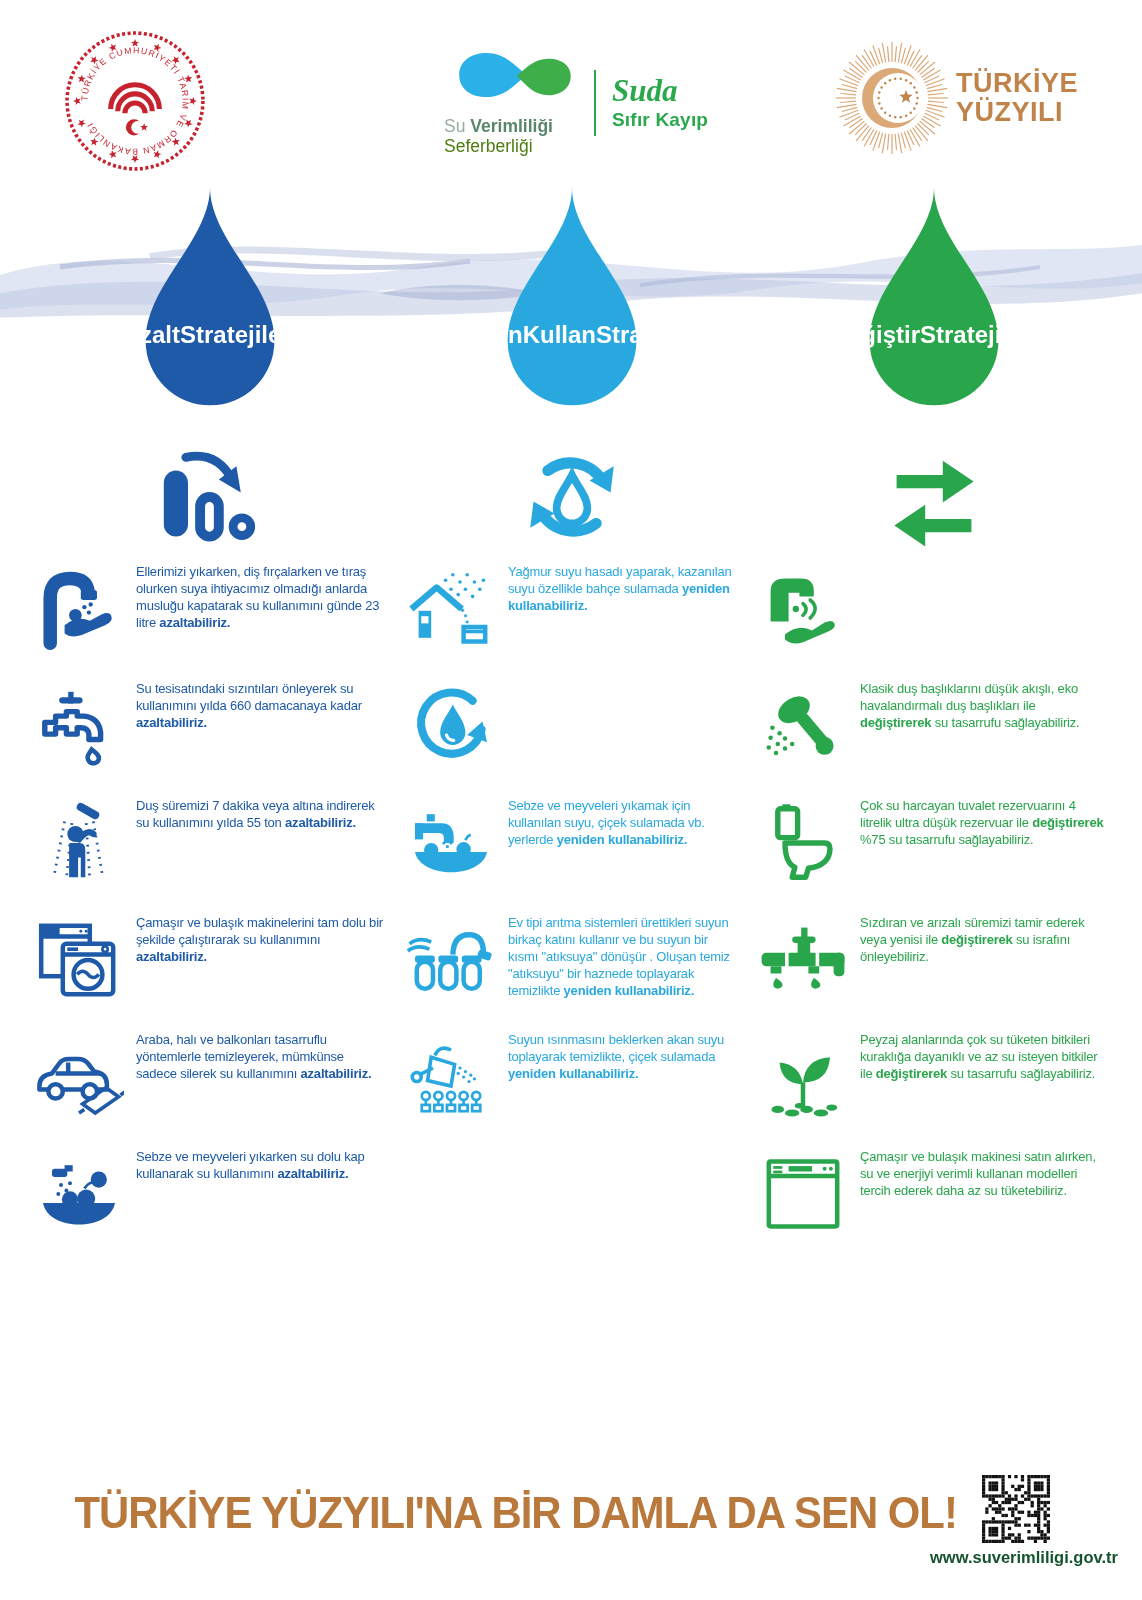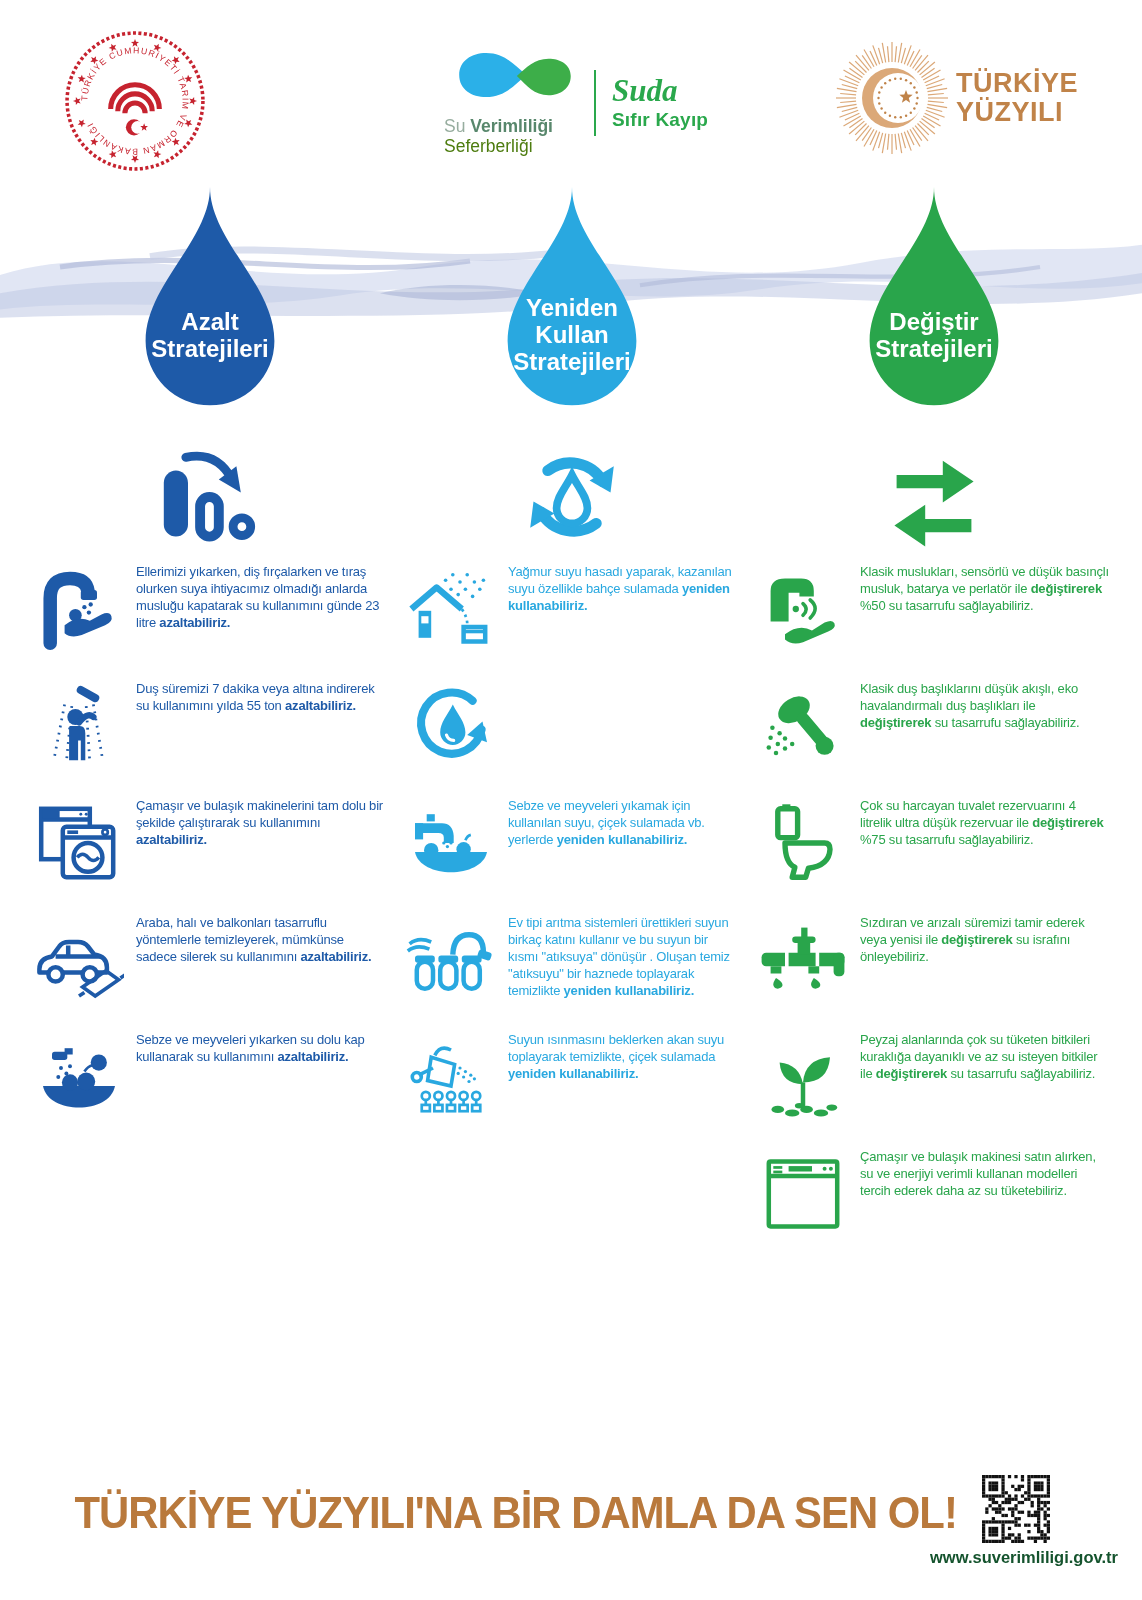--- a/index.html
+++ b/index.html
@@ -29,21 +29,21 @@
   
   .wave{position:absolute;left:0;top:196px;width:100%;height:142px;z-index:0}
   .wave svg{width:100%;height:100%}
 
   
   .columns{position:absolute;top:183px;left:0;width:100%;z-index:1;display:grid;
            grid-template-columns:352px 332px 352px;column-gap:20px;padding:0 34px;box-sizing:border-box}
   .column{display:flex;flex-direction:column;align-items:center}
   .drop-wrap{position:relative;width:168px;height:243px}
   .drop-wrap svg{width:100%;height:100%;display:block}
-  .drop-title{position:absolute;inset:0;display:flex;flex-direction:column;justify-content:center;align-items:center;
+  .drop-title{position:absolute;inset:0;display:flex;flex-direction:row;justify-content:center;align-items:center;
               padding-top:62px;box-sizing:border-box;color:#fff;font-weight:700;font-size:24px;line-height:1.12;text-align:center}
   .cat-icon{width:110px;height:110px;margin:16px 0 12px;color:var(--col)}
   .cat-icon svg{width:100%;height:100%}
   .items{display:flex;flex-direction:column;gap:27px;width:100%}
   .item{display:flex;gap:12px;align-items:flex-start}
   .item .icon{flex:0 0 90px;width:90px;height:90px;color:var(--col)}
   .item .icon svg{width:100%;height:100%}
   .item p{margin:0;font-size:13px;line-height:1.3;color:var(--col);letter-spacing:-.2px}
   .item p b{font-weight:700}
 
@@ -259,20 +259,29 @@
                 <circle cx="56" cy="48" r="2.4" fill="currentColor"></circle>
                 <circle cx="63" cy="45" r="2.4" fill="currentColor"></circle>
                 <circle cx="61" cy="54" r="2.4" fill="currentColor"></circle>
                 <circle cx="46" cy="57" r="7" fill="currentColor"></circle>
                 <path d="M34 68 q14 -11 28 -5 l13 -7 q9 -4 11 2 q2 6 -7 10 l-26 11 q-12 4 -19 -2 z" fill="currentColor"></path>
               </svg></span>
             <p><span>Ellerimizi yıkarken, diş fırçalarken ve tıraş olurken suya ihtiyacımız olmadığı anlarda musluğu kapatarak su kullanımını günde 23 litre </span><b>azaltabiliriz.</b><span></span></p>
           </div>
           <div class="item">
             <span class="icon"><svg viewBox="0 0 100 100">
+                <path d="M12 46 h12 v-7 h12 v-5 h12 v5 h8 q16 2 18 18 v8 h-13 v-6 q-1 -7 -9 -7 h-4 v7 h-12 v-7 h-12 v7 h-12 z" fill="none" stroke="currentColor" stroke-width="6" stroke-linejoin="round"></path>
+                <rect x="28" y="18" width="26" height="7" rx="3.5" fill="currentColor"></rect>
+                <rect x="38" y="12" width="6" height="13" fill="currentColor"></rect>
+                <path d="M64 76 c-4 6 -6 9 -3 13 c3 4 10 3 11 -2 c1 -4 -3 -7 -8 -11 z" fill="none" stroke="currentColor" stroke-width="5"></path>
+              </svg></span>
+            <p><span>Su tesisatındaki sızıntıları önleyerek su kullanımını yılda 660 damacanaya kadar </span><b>azaltabiliriz.</b><span></span></p>
+          </div>
+          <div class="item">
+            <span class="icon"><svg viewBox="0 0 100 100">
                 <path d="M52 10 l16 9" stroke="currentColor" stroke-width="9" stroke-linecap="round"></path>
                 <g stroke="currentColor" stroke-width="3" stroke-dasharray="2 6">
                   <line x1="34" y1="26" x2="22" y2="88"></line>
                   <line x1="42" y1="28" x2="36" y2="90"></line>
                   <line x1="58" y1="28" x2="62" y2="90"></line>
                   <line x1="66" y1="26" x2="76" y2="86"></line>
                 </g>
                 <circle cx="46" cy="40" r="9" fill="currentColor"></circle>
                 <path d="M40 50 h11 q6 0 6 8 v30 h-5 v-22 h-3 v22 h-10 v-36 q0 -2 1 -2 z" fill="currentColor"></path>
                 <path d="M50 46 q10 -12 16 -6" fill="none" stroke="currentColor" stroke-width="7" stroke-linecap="round"></path>
@@ -478,21 +487,20 @@
           </svg></div>
       <div class="items">
           <div class="item">
             <span class="icon"><svg viewBox="0 0 100 100">
                 <path d="M14 64 v-34 q0 -14 16 -14 h18 q14 0 14 14 v6 h-16 v-4 h-12 v32 z" fill="currentColor"></path>
                 <path d="M50 44 q7 6 0 13" fill="none" stroke="currentColor" stroke-width="4" stroke-linecap="round"></path>
                 <path d="M58 40 q11 9 0 20" fill="none" stroke="currentColor" stroke-width="4" stroke-linecap="round"></path>
                 <circle cx="42" cy="50" r="3.5" fill="currentColor"></circle>
                 <path d="M30 78 q16 -12 30 -4 l14 -9 q9 -4 11 1 q2 5 -7 9 l-28 12 q-12 4 -20 -3 z" fill="currentColor"></path>
               </svg></span>
-            <p><span>Klasik muslukları, sensörlü ve düşük basınçlı musluk, batarya ve perlatör ile </span><b>değiştirerek</b><span> %50 su tasarrufu sağlayabiliriz.</span></p>
           </div>
           <div class="item">
             <span class="icon"><svg viewBox="0 0 100 100">
                 <ellipse cx="40" cy="32" rx="19" ry="13" transform="rotate(-32 40 32)" fill="currentColor"></ellipse>
                 <path d="M50 42 l22 26" stroke="currentColor" stroke-width="14" stroke-linecap="round"></path>
                 <circle cx="74" cy="72" r="10" fill="currentColor"></circle>
                 <g fill="currentColor">
                   <circle cx="16" cy="52" r="2.5"></circle>
                   <circle cx="24" cy="58" r="2.5"></circle>
                   <circle cx="14" cy="63" r="2.5"></circle>

